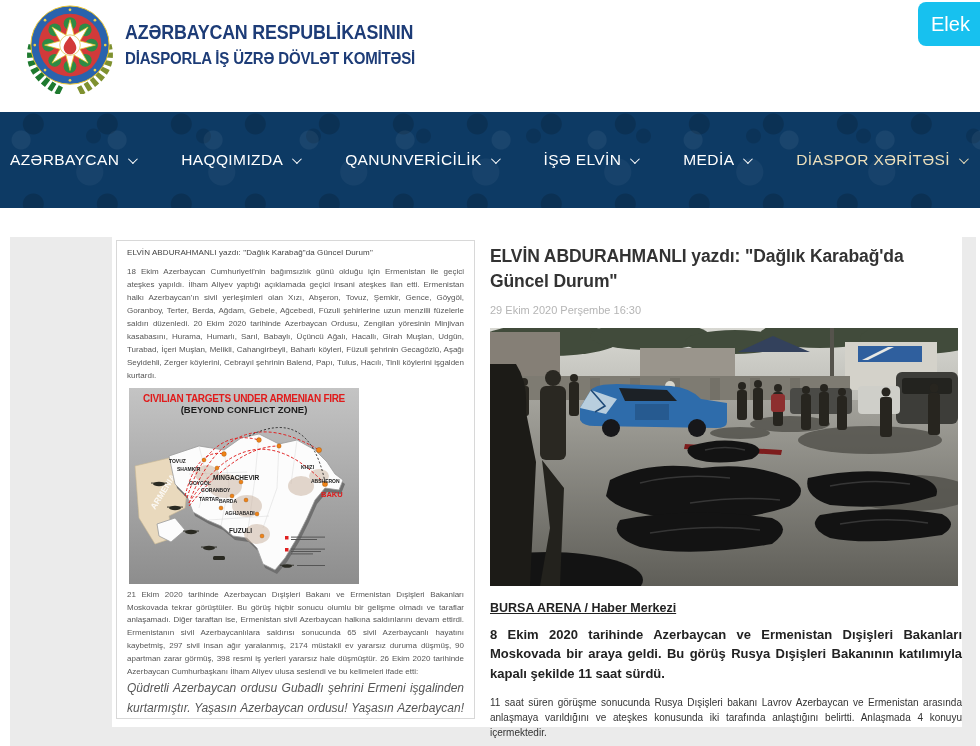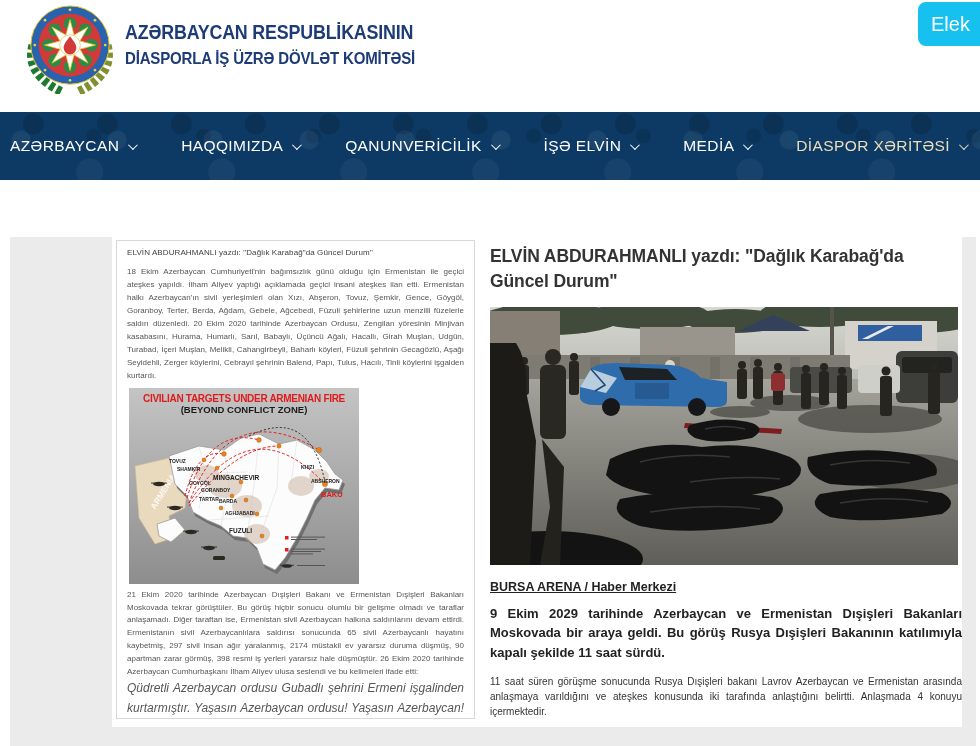--- a/index.html
+++ b/index.html
@@ -12,21 +12,21 @@
   .logo-wrap { position:absolute; left:12px; top:4px; width:100px; height:90px; cursor:pointer; }
   .site-title { position:absolute; left:117px; top:21px; color:#1d3c77;
                 transform:scale(.94,1.04); transform-origin:left top; }
   .site-title .l1 { font-size:19px; font-weight:bold; letter-spacing:-0.2px; }
   .site-title .l2 { font-size:16px; font-weight:bold; letter-spacing:-0.2px; margin-top:5px; }
   .top-btn { position:absolute; top:2px; right:0; height:44px; width:70px; background:#17c1ef;
              color:#fff; font-size:20px; display:flex; align-items:center; padding-left:13px;
              border-radius:8px 0 0 8px; cursor:pointer; border:none; }
 
   
-  .main-nav { position:absolute; top:112px; left:0; width:980px; height:68px;
+  .main-nav { position:absolute; top:112px; left:0; width:980px; height:96px;
     background-color:#0d3a64;
     background-image:
       radial-gradient(circle at 22% 35%, rgba(255,255,255,.055) 0 9px, transparent 10px),
       radial-gradient(circle at 68% 75%, rgba(255,255,255,.045) 0 13px, transparent 14px),
       radial-gradient(circle at 45% 15%, rgba(0,0,0,.16) 0 10px, transparent 11px),
       radial-gradient(circle at 85% 30%, rgba(0,0,0,.12) 0 7px, transparent 8px);
     background-size:96px 80px, 132px 80px, 74px 80px, 110px 80px; }
   .nav-inner { display:flex; height:100%; align-items:center; justify-content:space-between;
                padding:0 14px 0 10px; }
   .nav-item { color:#fff; font-size:15.5px; letter-spacing:.4px; display:flex; align-items:center;
@@ -244,20 +244,21 @@
           </g>
         </svg>
       </div>
 
       <div class="preview-para" style="margin-top:4px;">21 Ekim 2020 tarihinde Azerbaycan Dışişleri Bakanı ve Ermenistan Dışişleri Bakanları Moskovada tekrar görüştüler. Bu görüş hiçbir sonucu olumlu bir gelişme olmadı ve taraflar anlaşamadı. Diğer taraftan ise, Ermenistan sivil Azerbaycan halkına saldırılarını devam ettirdi. Ermenistanın sivil Azerbaycanlılara saldırısı sonucunda 65 sivil Azerbaycanlı hayatını kaybetmiş, 297 sivil insan ağır yaralanmış, 2174 müstakil ev yararsız duruma düşmüş, 90 apartman zarar görmüş, 398 resmi iş yerleri yararsız hale düşmüştür. 26 Ekim 2020 tarihinde Azerbaycan Cumhurbaşkanı İlham Aliyev ulusa seslendi ve bu kelimeleri ifade etti:</div>
       <div class="preview-closing"><span>Qüdretli Azerbaycan ordusu Gubadlı şehrini Ermeni işgalinden kurtarmıştır. Yaşasın Azerbaycan ordusu! Yaşasın Azerbaycan! </span><span class="b">Dağlık Karabağ</span><span> Azerbaycanındır!</span></div>
     </div>
 
     <div class="article-col">
       <div class="article-title">ELVİN ABDURAHMANLI yazdı: "Dağlık Karabağ'da Güncel Durum"</div>
+      <div class="article-date">29 Ekim 2020 Perşembe 16:30</div>
 
       <svg class="article-photo" viewBox="0 0 468 258">
         <defs>
           <linearGradient id="sky" x1="0" y1="0" x2="0" y2="1">
             <stop offset="0" stop-color="#d8d8d2"></stop>
               <stop offset="1" stop-color="#b9b9b3"></stop>
           </linearGradient>
           <linearGradient id="road" x1="0" y1="0" x2="0" y2="1">
             <stop offset="0" stop-color="#a3a29b"></stop>
               <stop offset="1" stop-color="#5f5e58"></stop>
@@ -367,18 +368,18 @@
             <path d="M215,122 Q235,117 255,122"></path>
         </g>
 
         <path d="M0,36 L26,36 Q38,54 36,84 L46,134 L40,258 L0,258 Z" fill="#1c1b17"></path>
         <circle cx="63" cy="50" r="8" fill="#2a2822"></circle>
           <rect x="50" y="58" width="26" height="74" rx="6" fill="#2a2822"></rect>
         <path d="M52,132 L60,200 L50,258 L70,258 L74,160" fill="#23221d"></path>
       </svg>
 
       <span class="source-link">BURSA ARENA / Haber Merkezi</span>
-      <div class="para-bold">9 Ekim 2029 tarihinde Azerbaycan ve Ermenistan Dışişleri Bakanları Moskovada bir araya geldi. Bu görüş Rusya Dışişleri Bakanının katılımıyla kapalı şekilde 11 saat sürdü.</div>
+      <div class="para-bold">8 Ekim 2020 tarihinde Azerbaycan ve Ermenistan Dışişleri Bakanları Moskovada bir araya geldi. Bu görüş Rusya Dışişleri Bakanının katılımıyla kapalı şekilde 11 saat sürdü.</div>
       <div class="para">11 saat süren görüşme sonucunda Rusya Dışişleri bakanı Lavrov Azerbaycan ve Ermenistan arasında anlaşmaya varıldığını ve ateşkes konusunda iki tarafında anlaştığını belirtti. Anlaşmada 4 konuyu içermektedir.</div>
     </div>
 
   </div>
 </div>
 
 </body></html>

